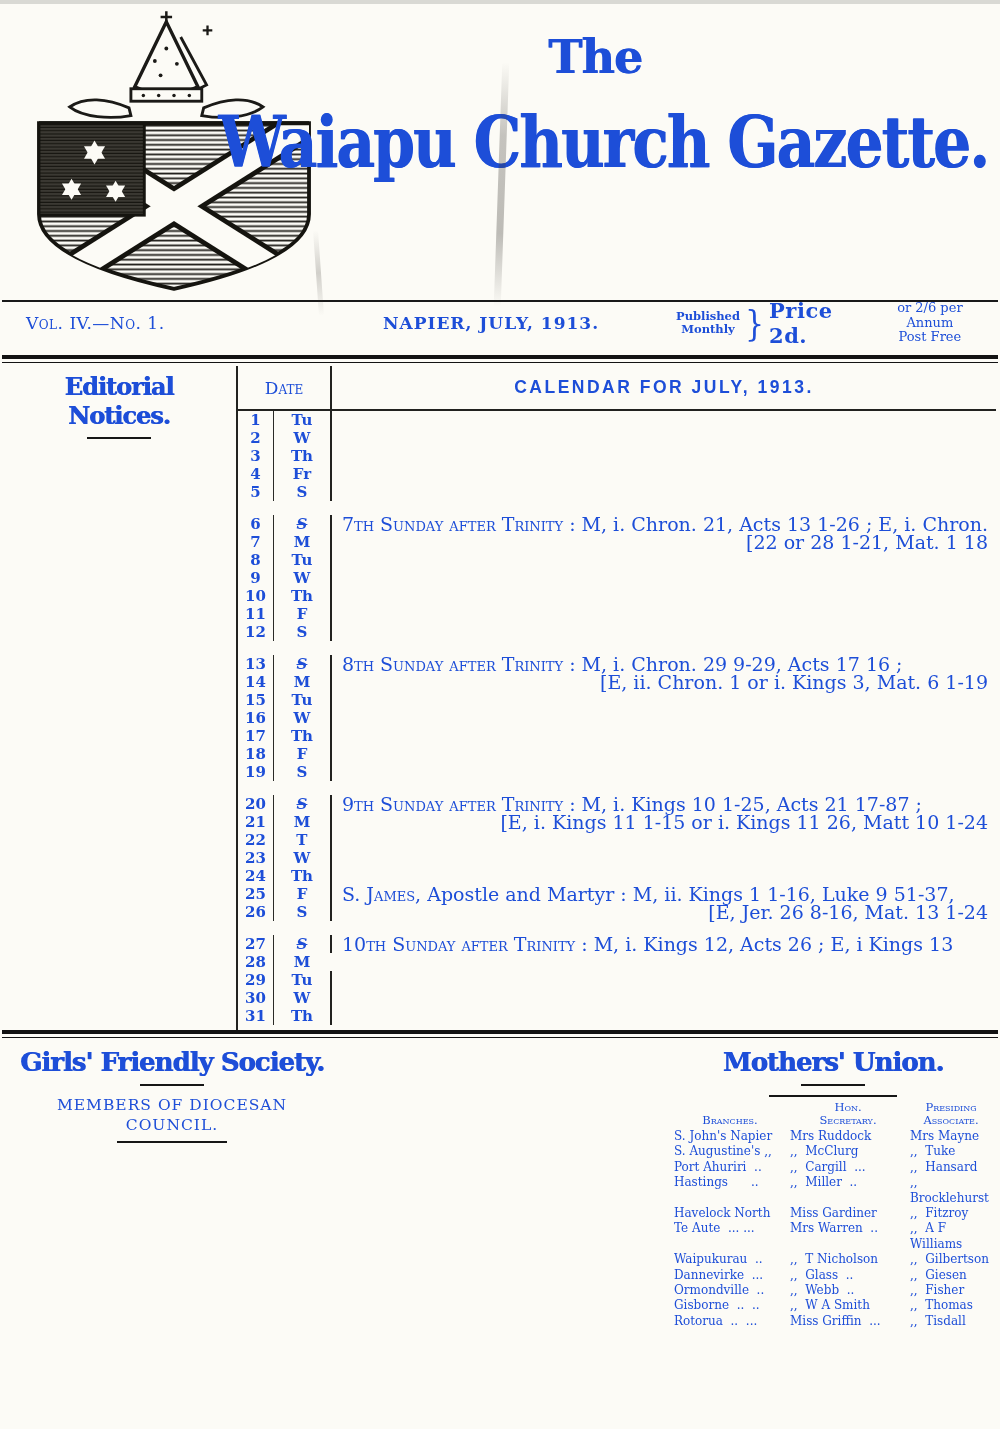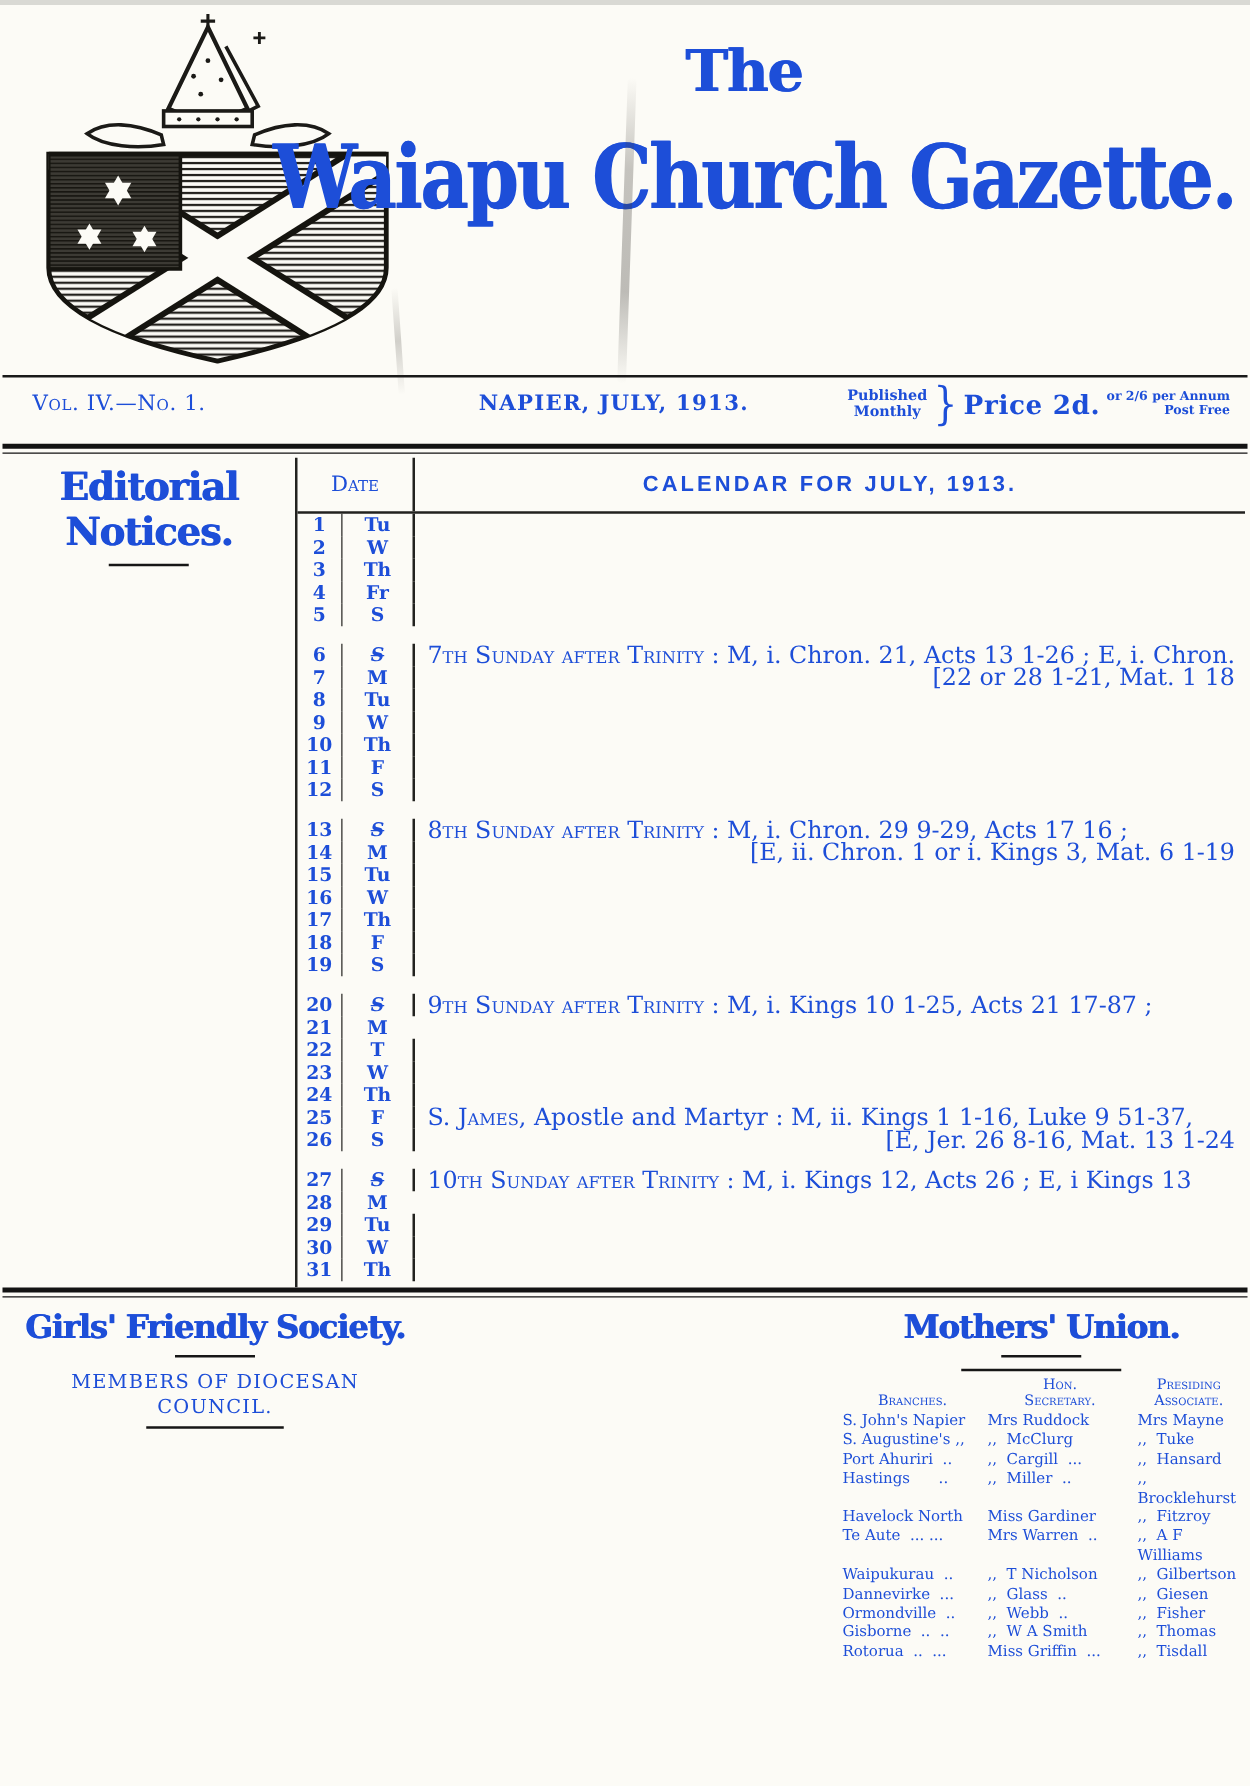--- a/index.html
+++ b/index.html
@@ -23,25 +23,25 @@
   .rule-mid{border-top:2.5px solid #191919;margin:0 2px;}
   .rule-heavy{height:3px;border-top:4.5px solid #131313;border-bottom:1.5px solid #131313;margin:0 2px;}
   
   .info-row{display:flex;align-items:center;height:42px;padding:0 16px 11px 26px;}
   .vol{width:280px;font-size:17px;font-variant:small-caps;letter-spacing:.5px;}
   .dateline{flex:1;text-align:center;font-size:17px;letter-spacing:1px;font-weight:bold;}
   .pubbox{display:flex;align-items:center;gap:5px;width:308px;justify-content:flex-end;}
   .pub2{font-size:11.5px;font-weight:bold;line-height:1.1;text-align:center;}
   .brace{font-size:30px;font-weight:normal;transform:scaleY(1.2);}
   .price{font-size:21px;font-weight:bold;letter-spacing:.5px;}
-  .annum2{font-size:10px;font-weight:bold;line-height:1.15;text-align:right;}
+  .annum2{font-size:13px;font-weight:normal;line-height:1.15;text-align:center;}
   
   .main{display:flex;height:664px;margin:3px 4px 0 10px;overflow:hidden;}
   .editorial{width:336px;padding:2px 10px 0 2px;box-sizing:border-box;}
-  .ed-head{text-align:center;font-size:31px;margin:4px 0 0;}
+  .ed-head{text-align:center;font-size:24px;margin:4px 0 0;}
   .sep{border-top:2.5px solid #161616;width:64px;margin:7px auto 9px;}
   .just{font-size:14.6px;line-height:17.3px;text-align:justify;text-indent:15px;margin:0 0 7px;}
   .calendar{flex:1;border-left:2px solid #22221f;display:flex;flex-direction:column;}
   .cal-head{display:flex;align-items:center;height:43px;border-bottom:2.5px solid #22221f;}
   .dh{width:92px;text-align:center;font-variant:small-caps;font-size:17px;
       align-self:stretch;display:flex;align-items:center;justify-content:center;border-right:2px solid #22221f;}
   .cal-title{flex:1;text-align:center;font-family:"Liberation Sans",sans-serif;
              font-weight:bold;font-size:17.5px;letter-spacing:2.5px;}
   .cal-rows{flex:1;}
   .cal-row{display:flex;align-items:stretch;line-height:18px;font-size:15px;}
@@ -274,20 +274,21 @@
             <span class="c-entry"><span class="sc"></span><span></span><span class="cont"></span></span>
           </div>
           <div class="cal-row sunday gap">
             <span class="c-day">20</span>
             <span class="c-wd">S</span>
             <span class="c-entry"><span class="sc">9th Sunday after Trinity</span><span> : M, i. Kings 10 1-25, Acts 21 17-87 ;</span><span class="cont"></span></span>
           </div>
           <div class="cal-row">
             <span class="c-day">21</span>
             <span class="c-wd">M</span>
+            <span class="c-entry"><span class="sc"></span><span></span><span class="cont">[E, i. Kings 11 1-15 or i. Kings 11 26, Matt 10 1-24</span></span>
           </div>
           <div class="cal-row">
             <span class="c-day">22</span>
             <span class="c-wd">T</span>
             <span class="c-entry"><span class="sc"></span><span></span><span class="cont"></span></span>
           </div>
           <div class="cal-row">
             <span class="c-day">23</span>
             <span class="c-wd">W</span>
             <span class="c-entry"><span class="sc"></span><span></span><span class="cont"></span></span>

